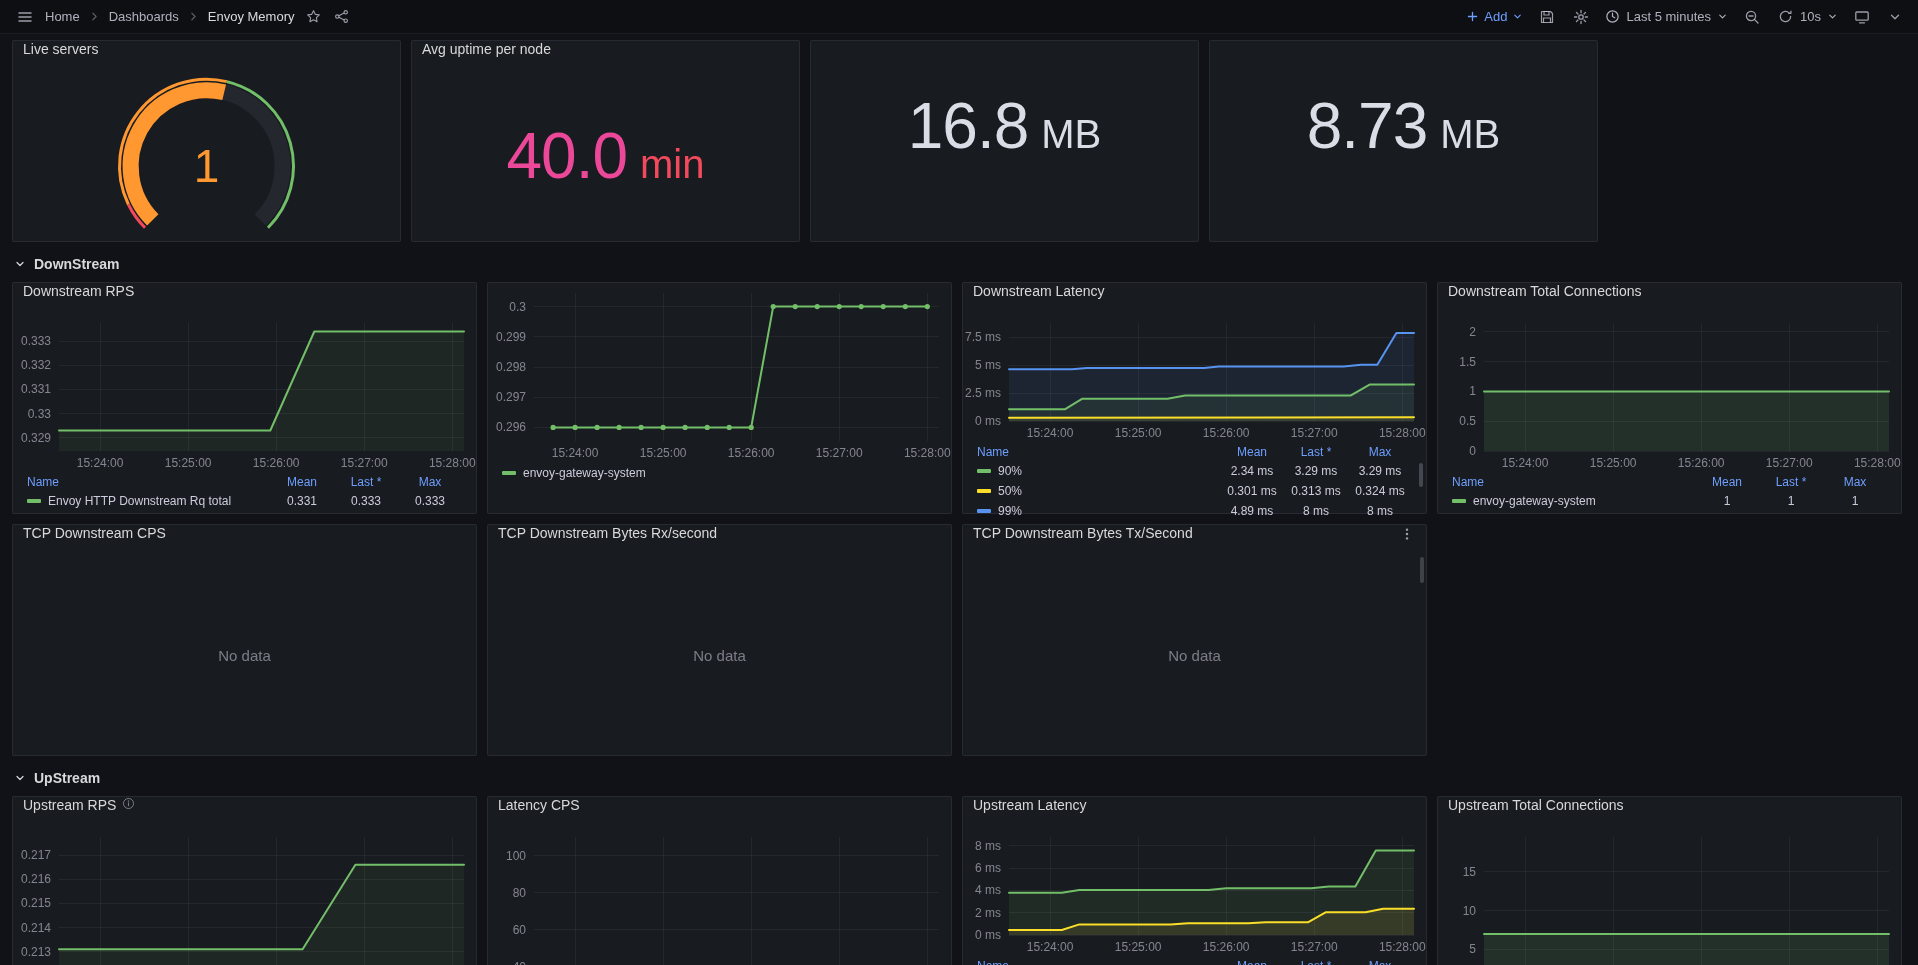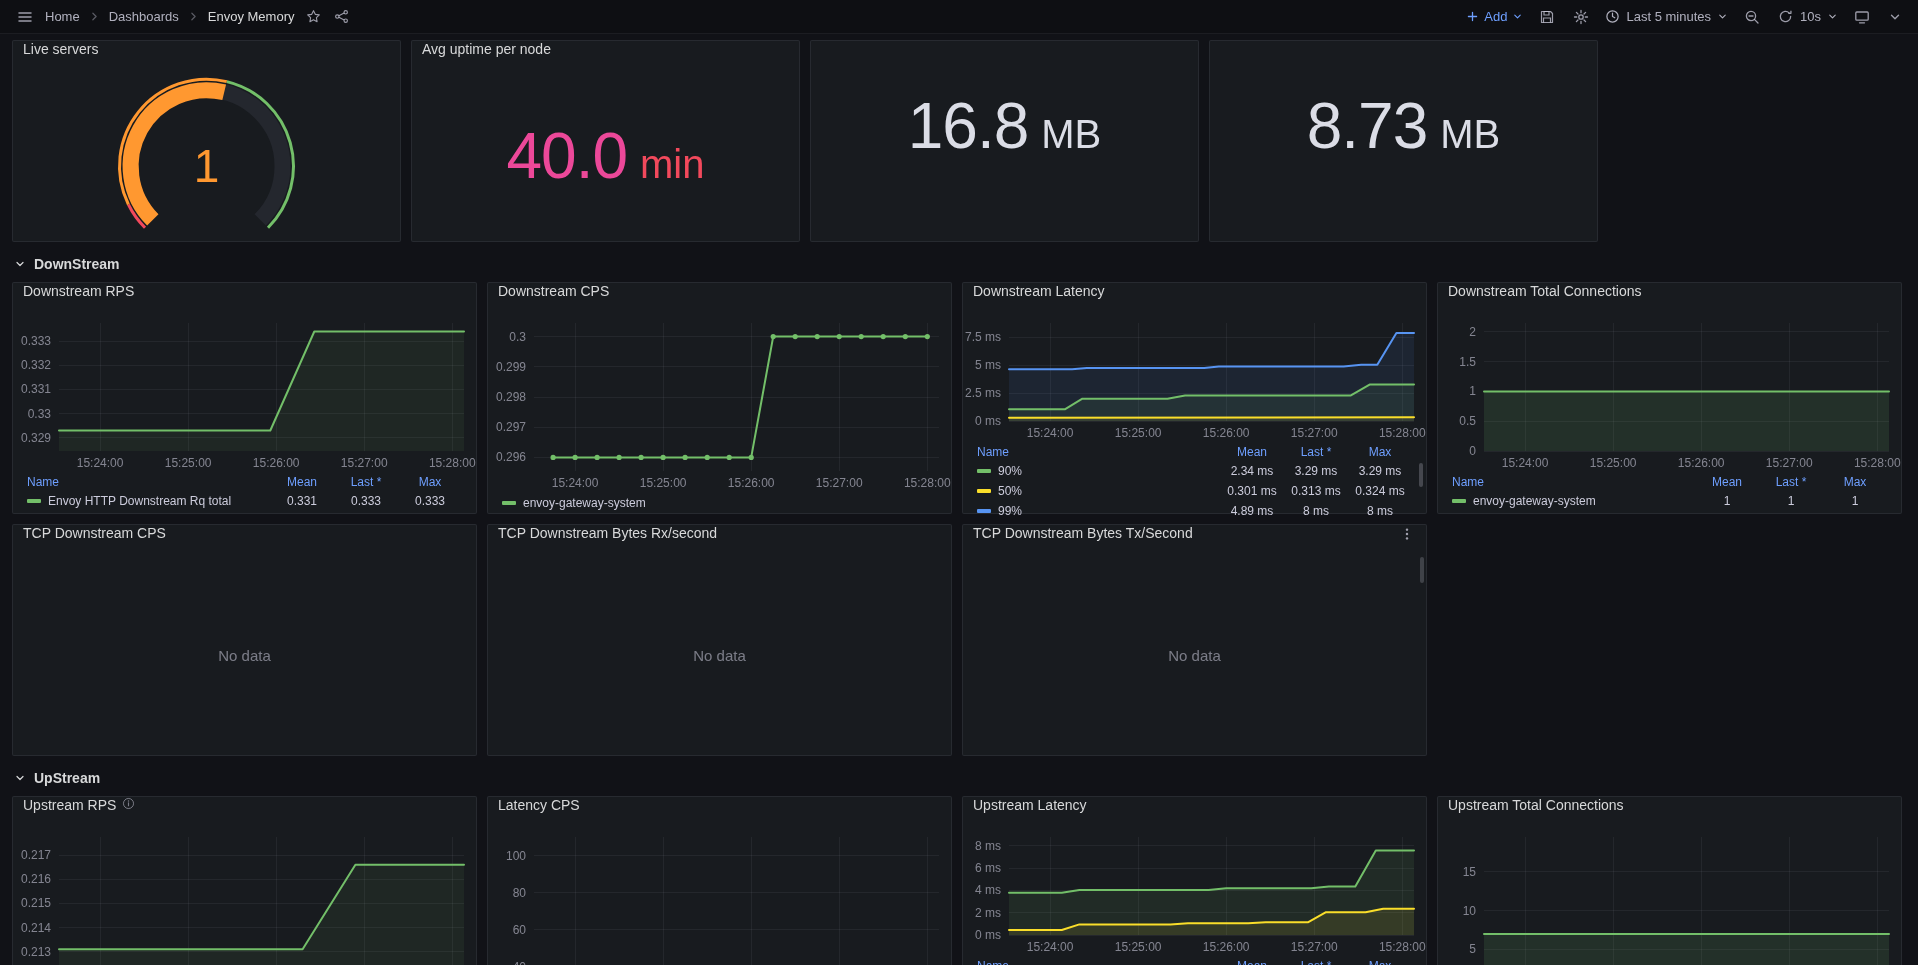--- a/index.html
+++ b/index.html
@@ -278,23 +278,20 @@
           <div class="lrow">
             <span class="lname"><span class="swatch" style="background:#73BF69"></span>Envoy HTTP Downstream Rq total</span>
             <span class="lval">0.331</span>
             <span class="lval">0.333</span>
             <span class="lval">0.333</span>
           </div>
         </div>
     </section>
 
     <section class="panel w465">
-      <header class="phead">
-        <h2 class="ptitle">Downstream CPS</h2>
-      </header>
       <div class="chart h180">
           <svg width="463" height="180">
             <line class="grid" x1="46" x2="451" y1="144.40816326530597" y2="144.40816326530597"></line>
             <text class="tick" x="38" y="148.40816326530597" text-anchor="end">0.296</text>
             <line class="grid" x1="46" x2="451" y1="114.20408163265299" y2="114.20408163265299"></line>
             <text class="tick" x="38" y="118.20408163265299" text-anchor="end">0.297</text>
             <line class="grid" x1="46" x2="451" y1="84" y2="84"></line>
             <text class="tick" x="38" y="88" text-anchor="end">0.298</text>
             <line class="grid" x1="46" x2="451" y1="53.795918367347" y2="53.795918367347"></line>
             <text class="tick" x="38" y="57.795918367347" text-anchor="end">0.299</text>

